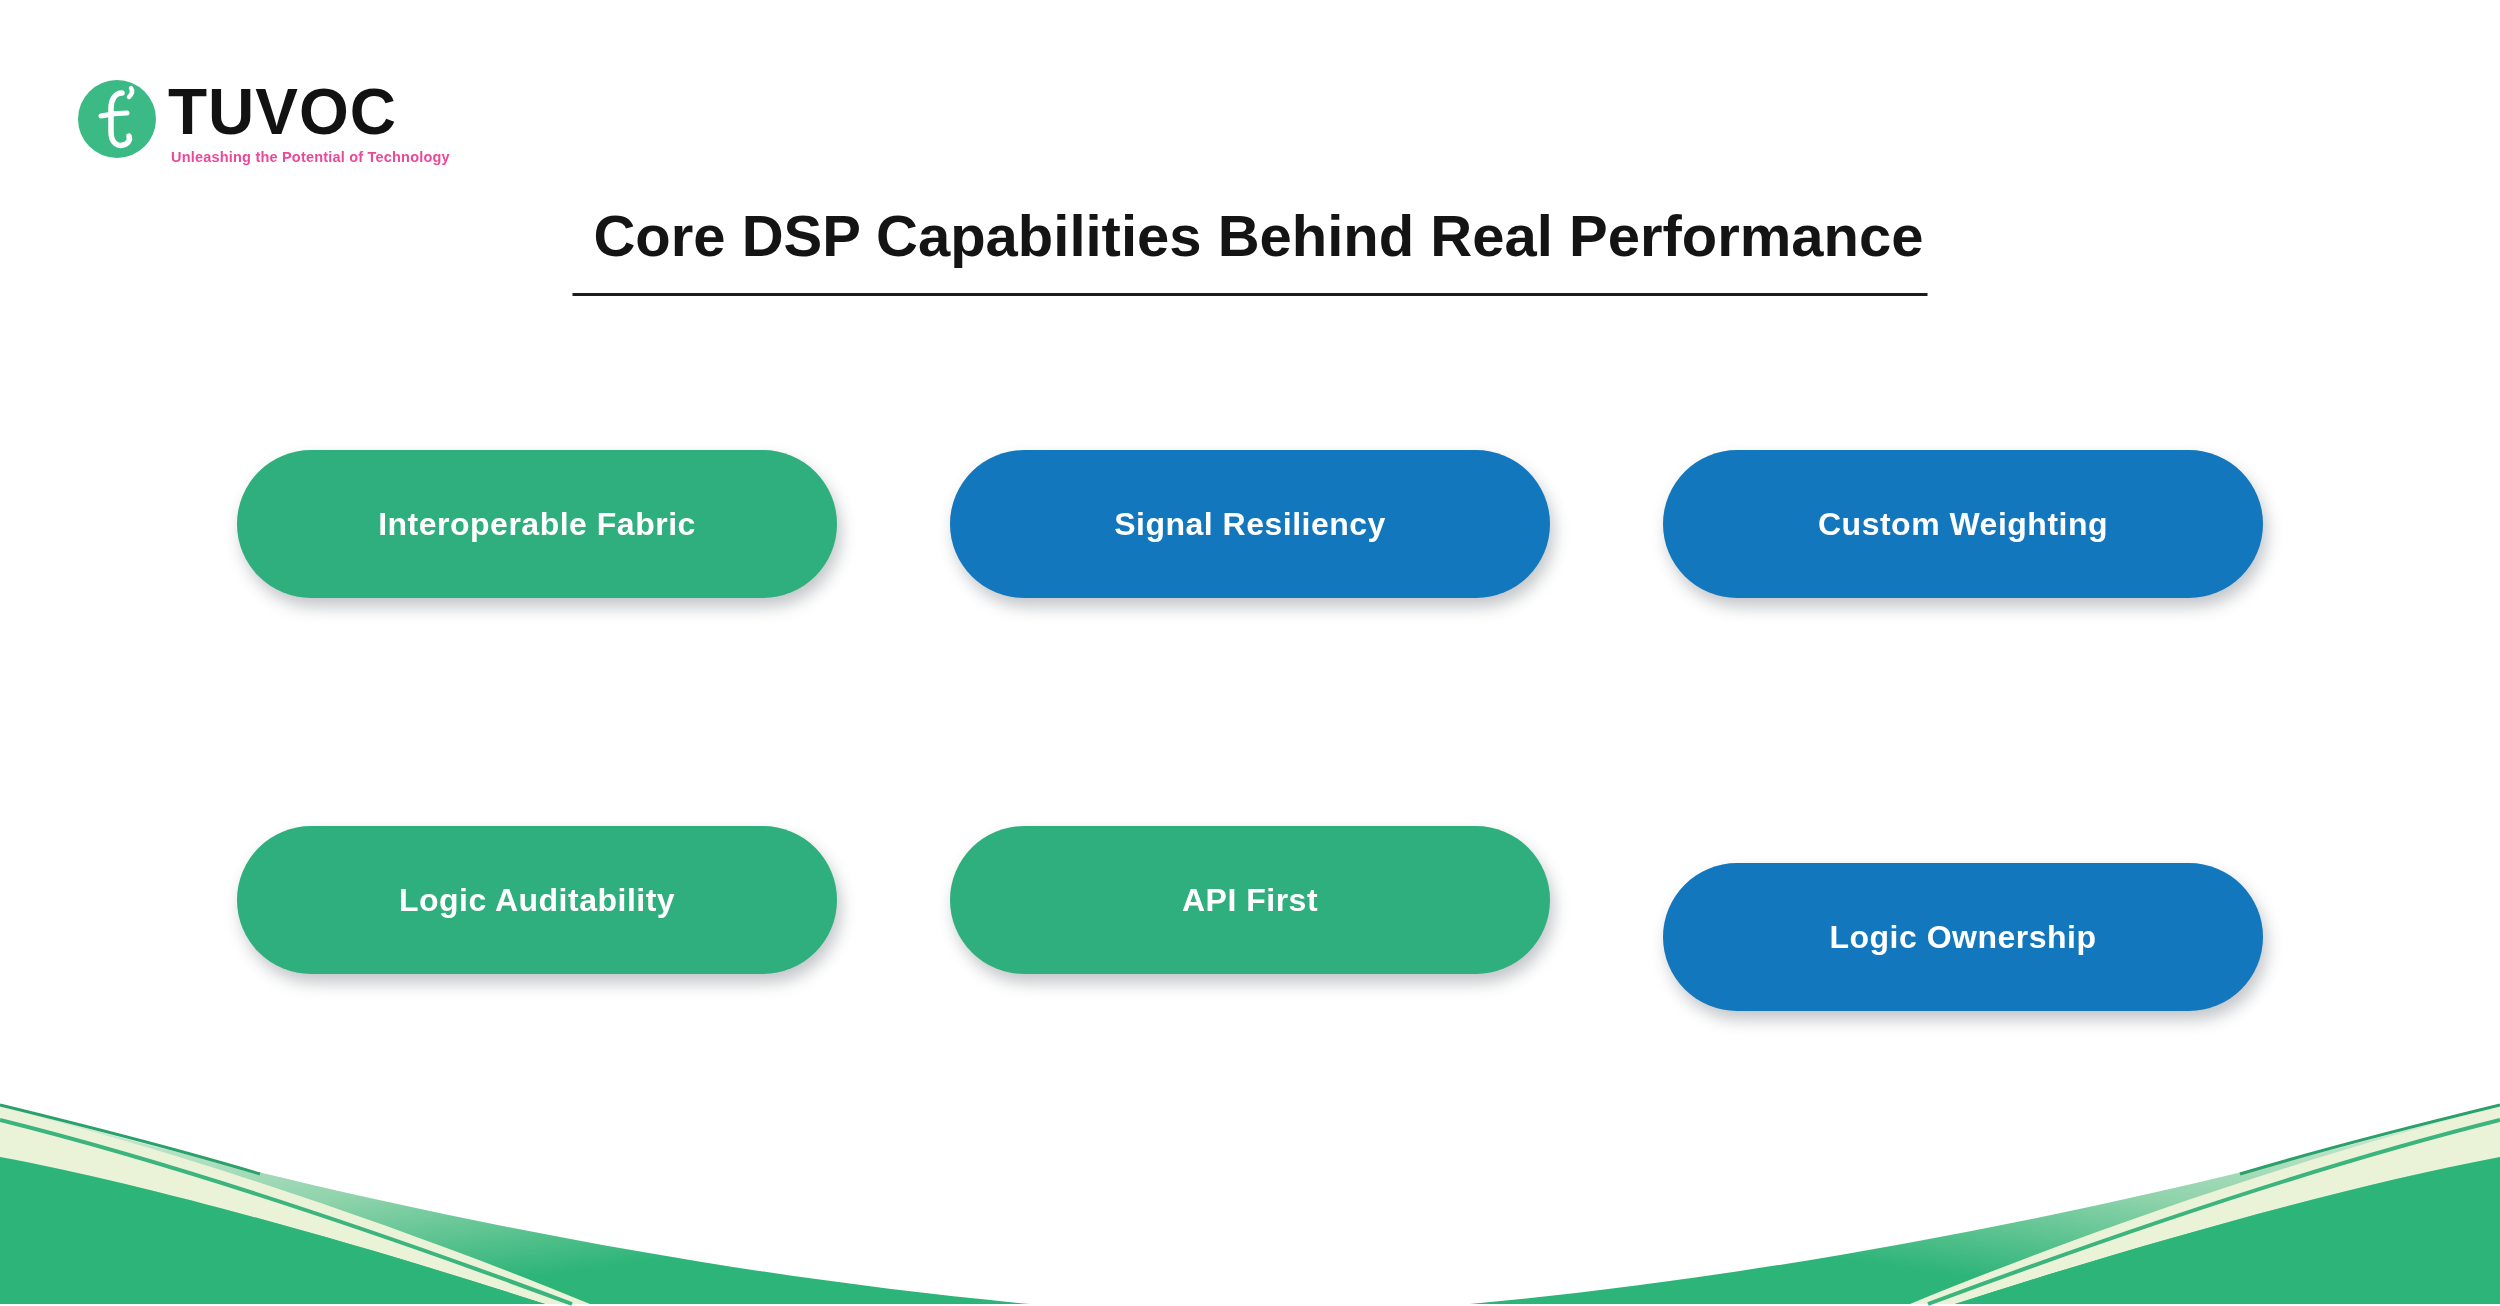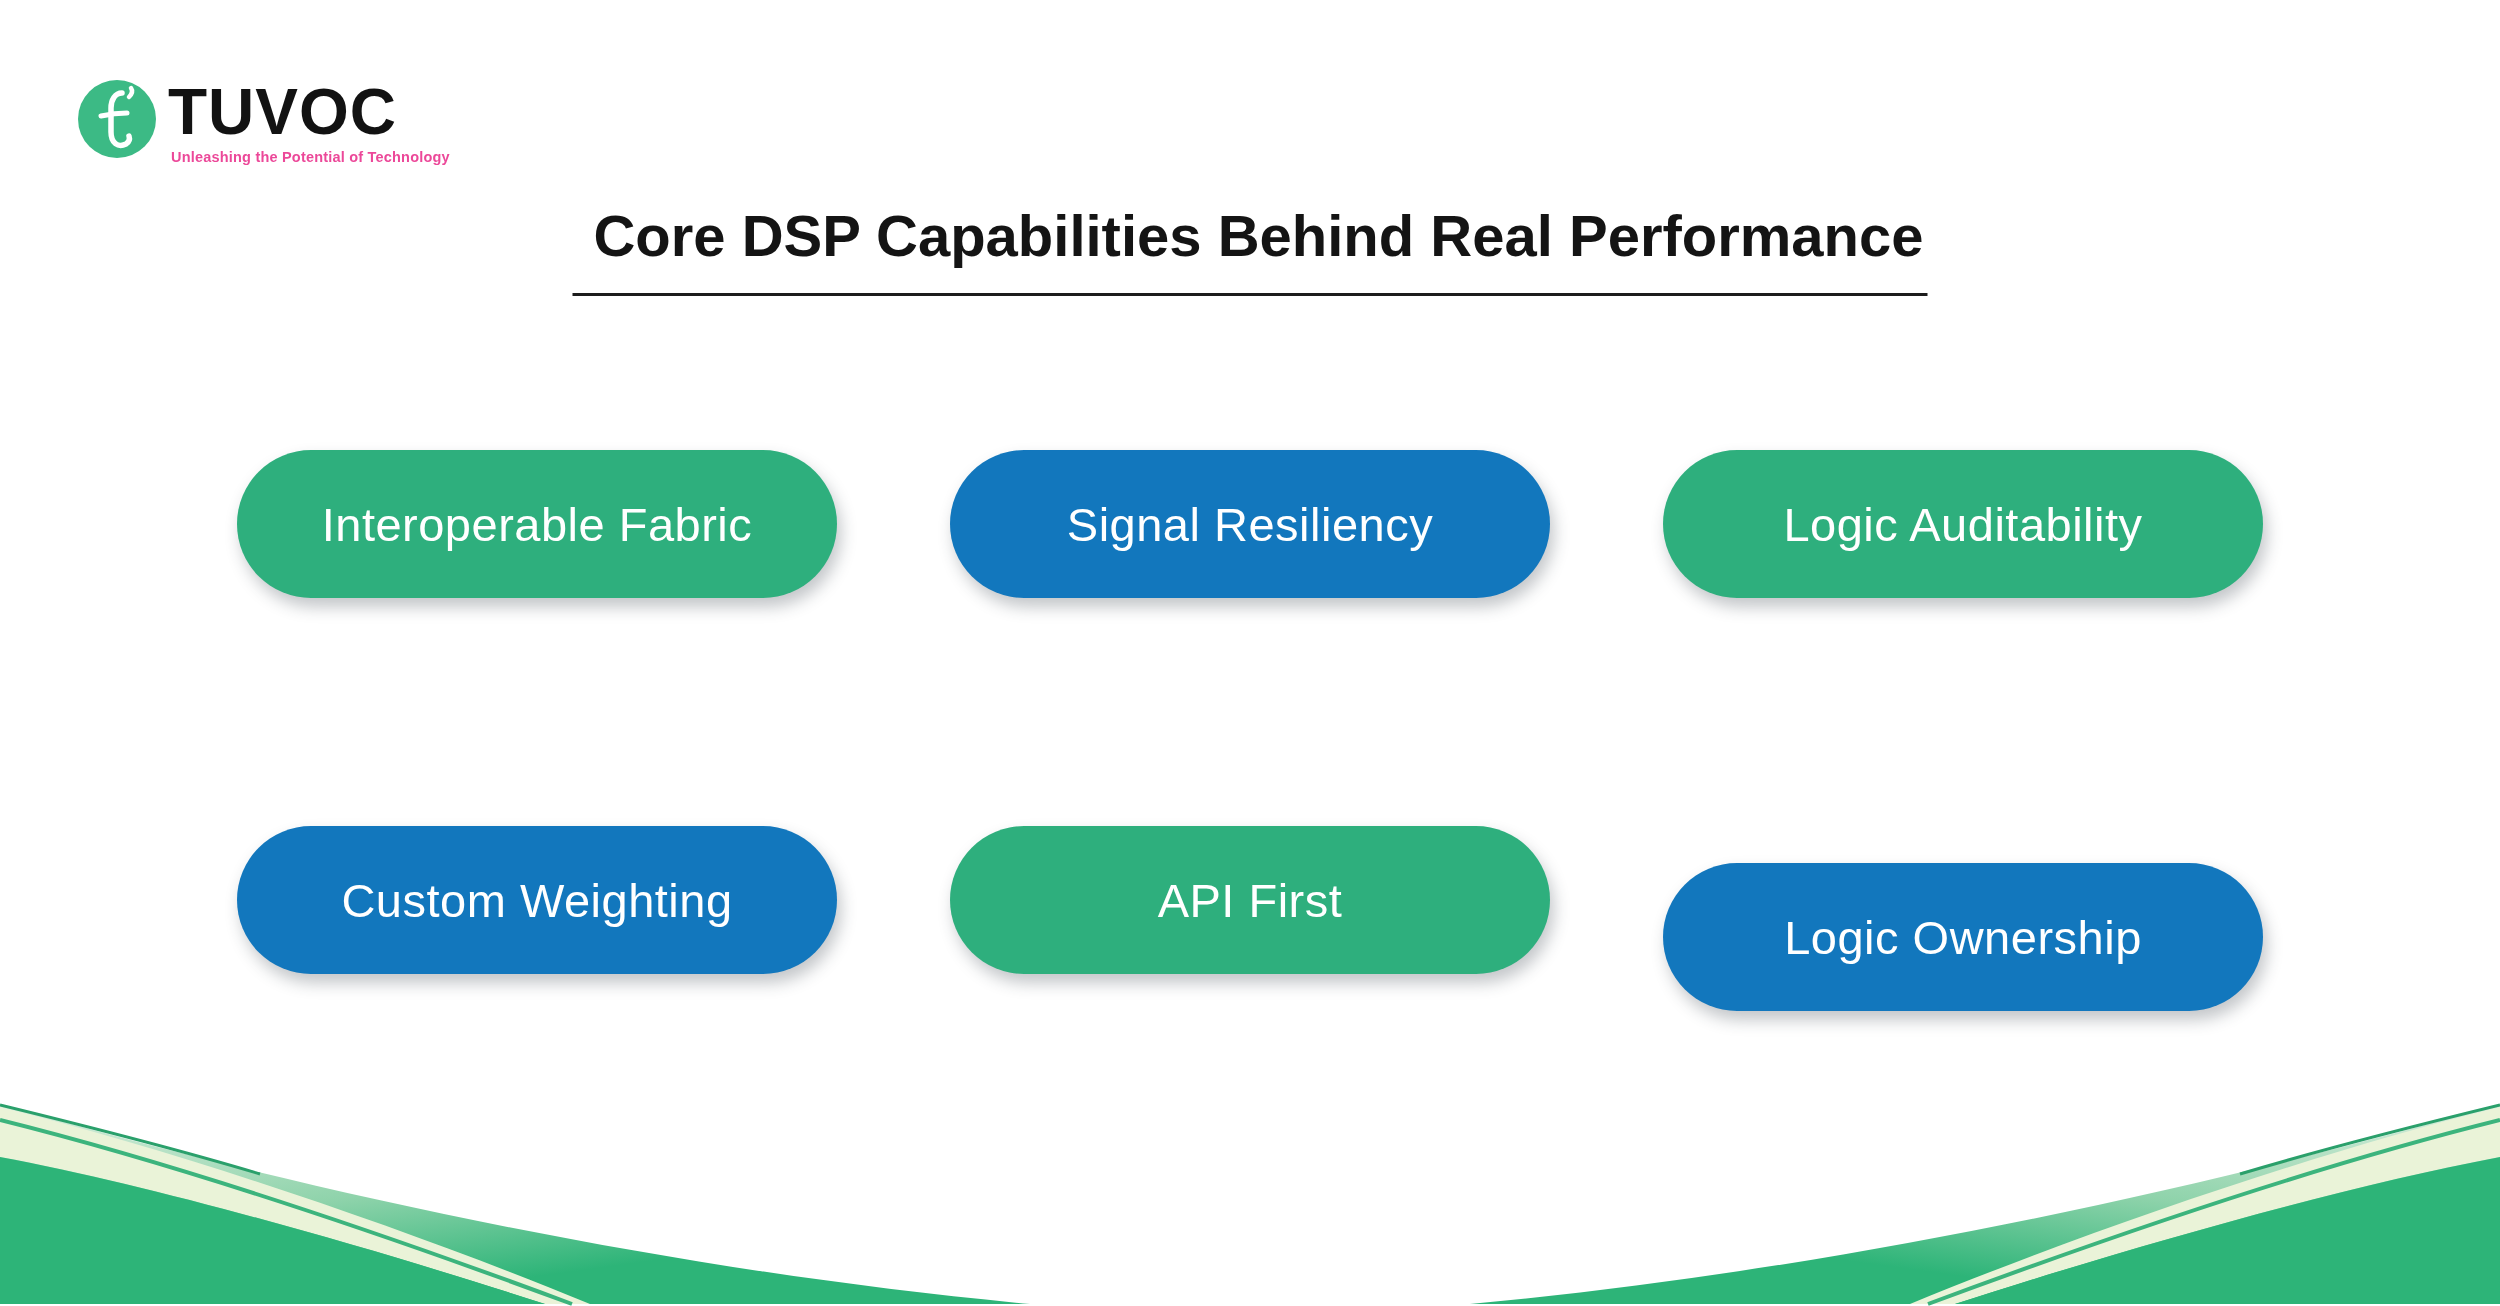--- a/index.html
+++ b/index.html
@@ -84,22 +84,22 @@
   .pill {
     height: 148px;
     border-radius: 74px;
     display: flex;
     align-items: center;
     justify-content: center;
     box-shadow: 4px 9px 16px rgba(40, 50, 60, 0.28);
   }
   .pill-label {
     color: #ffffff;
-    font-size: 47px;
-    font-weight: 400;
+    font-size: 32px;
+    font-weight: 700;
     letter-spacing: 0.5px;
     white-space: nowrap;
   }
 
   
   .waves {
     position: absolute;
     left: 0;
     bottom: 0;
     width: 2500px;
@@ -131,25 +131,25 @@
   <div class="title">Core DSP Capabilities Behind Real Performance</div>
   <div class="title-underline" style="background: rgb(28, 28, 28);"></div>
 
   <div class="pills">
     <div class="pill" style="background: rgb(46, 175, 125);">
       <span class="pill-label">Interoperable Fabric</span>
     </div>
     <div class="pill" style="background: rgb(18, 119, 189);">
       <span class="pill-label">Signal Resiliency</span>
     </div>
+    <div class="pill" style="background: rgb(18, 119, 189);">
+      <span class="pill-label">Custom Weighting</span>
+    </div>
     <div class="pill" style="background: rgb(46, 175, 125);">
       <span class="pill-label">Logic Auditability</span>
-    </div>
-    <div class="pill" style="background: rgb(18, 119, 189);">
-      <span class="pill-label">Custom Weighting</span>
     </div>
     <div class="pill" style="background: rgb(46, 175, 125);">
       <span class="pill-label">API First</span>
     </div>
     <div class="pill" style="background: rgb(18, 119, 189); margin-top: 37px;">
       <span class="pill-label">Logic Ownership</span>
     </div>
   </div>
 
   <svg class="waves" viewBox="0 0 2500 232" preserveAspectRatio="none">

